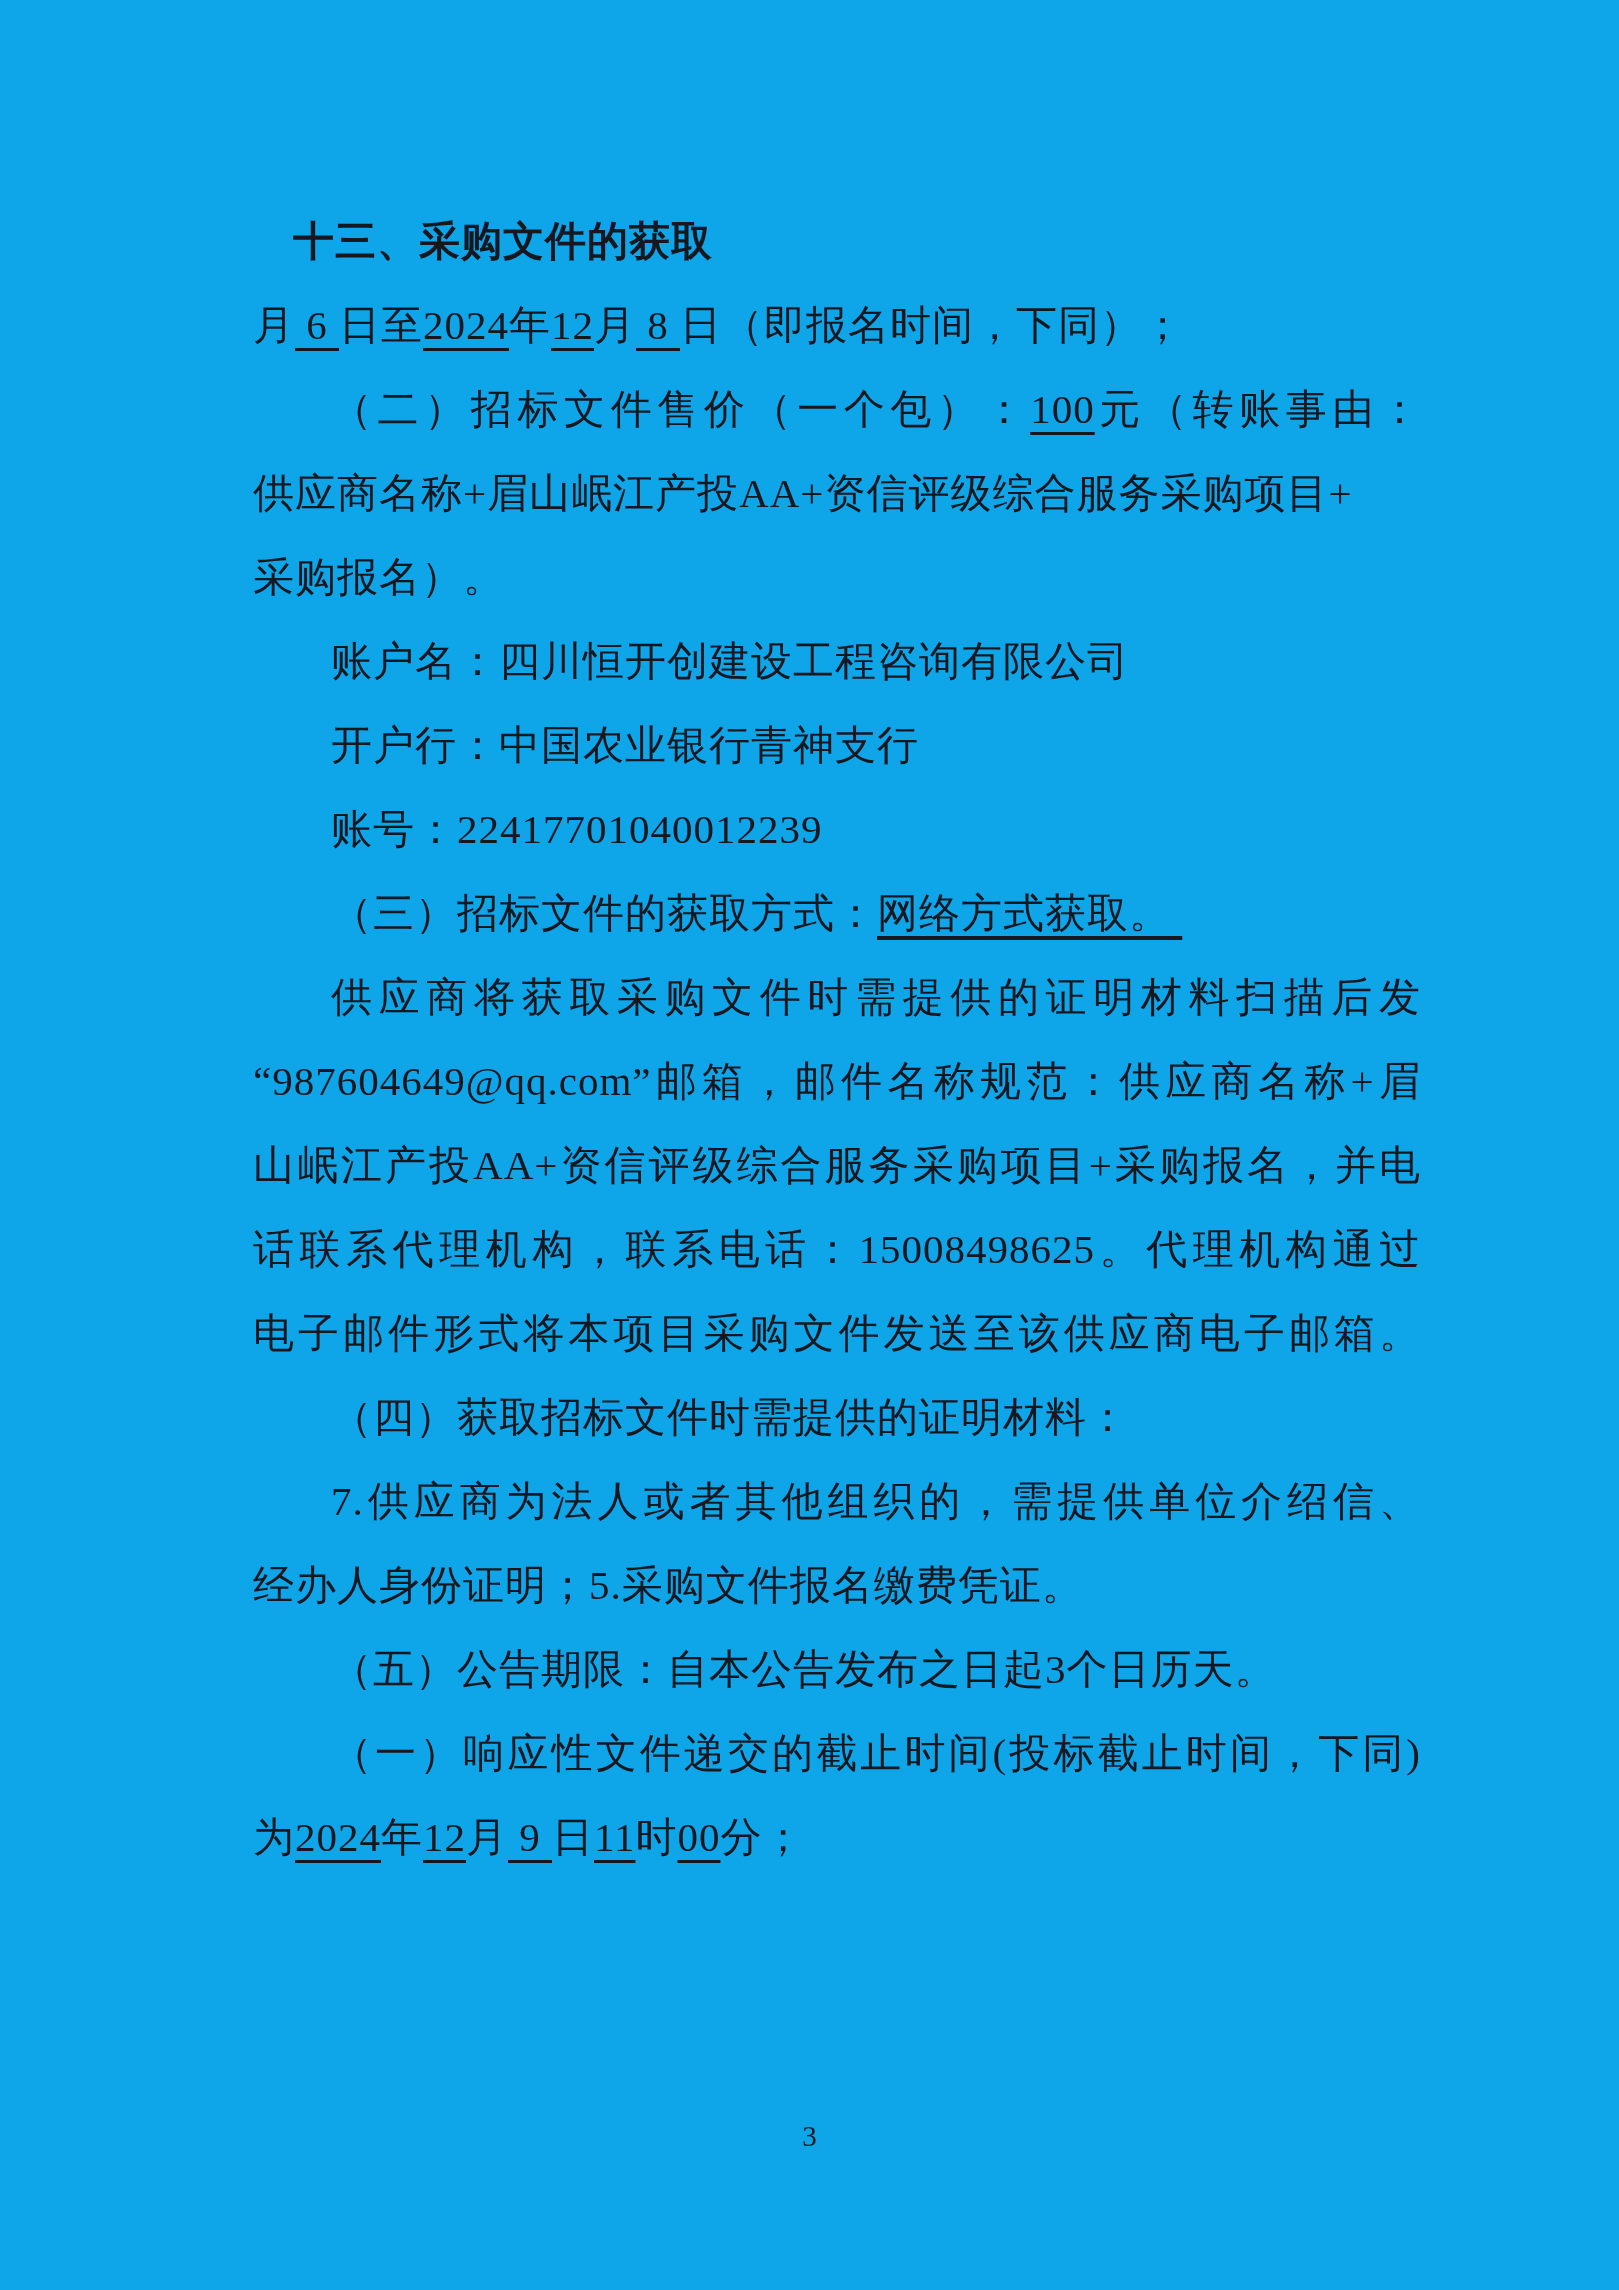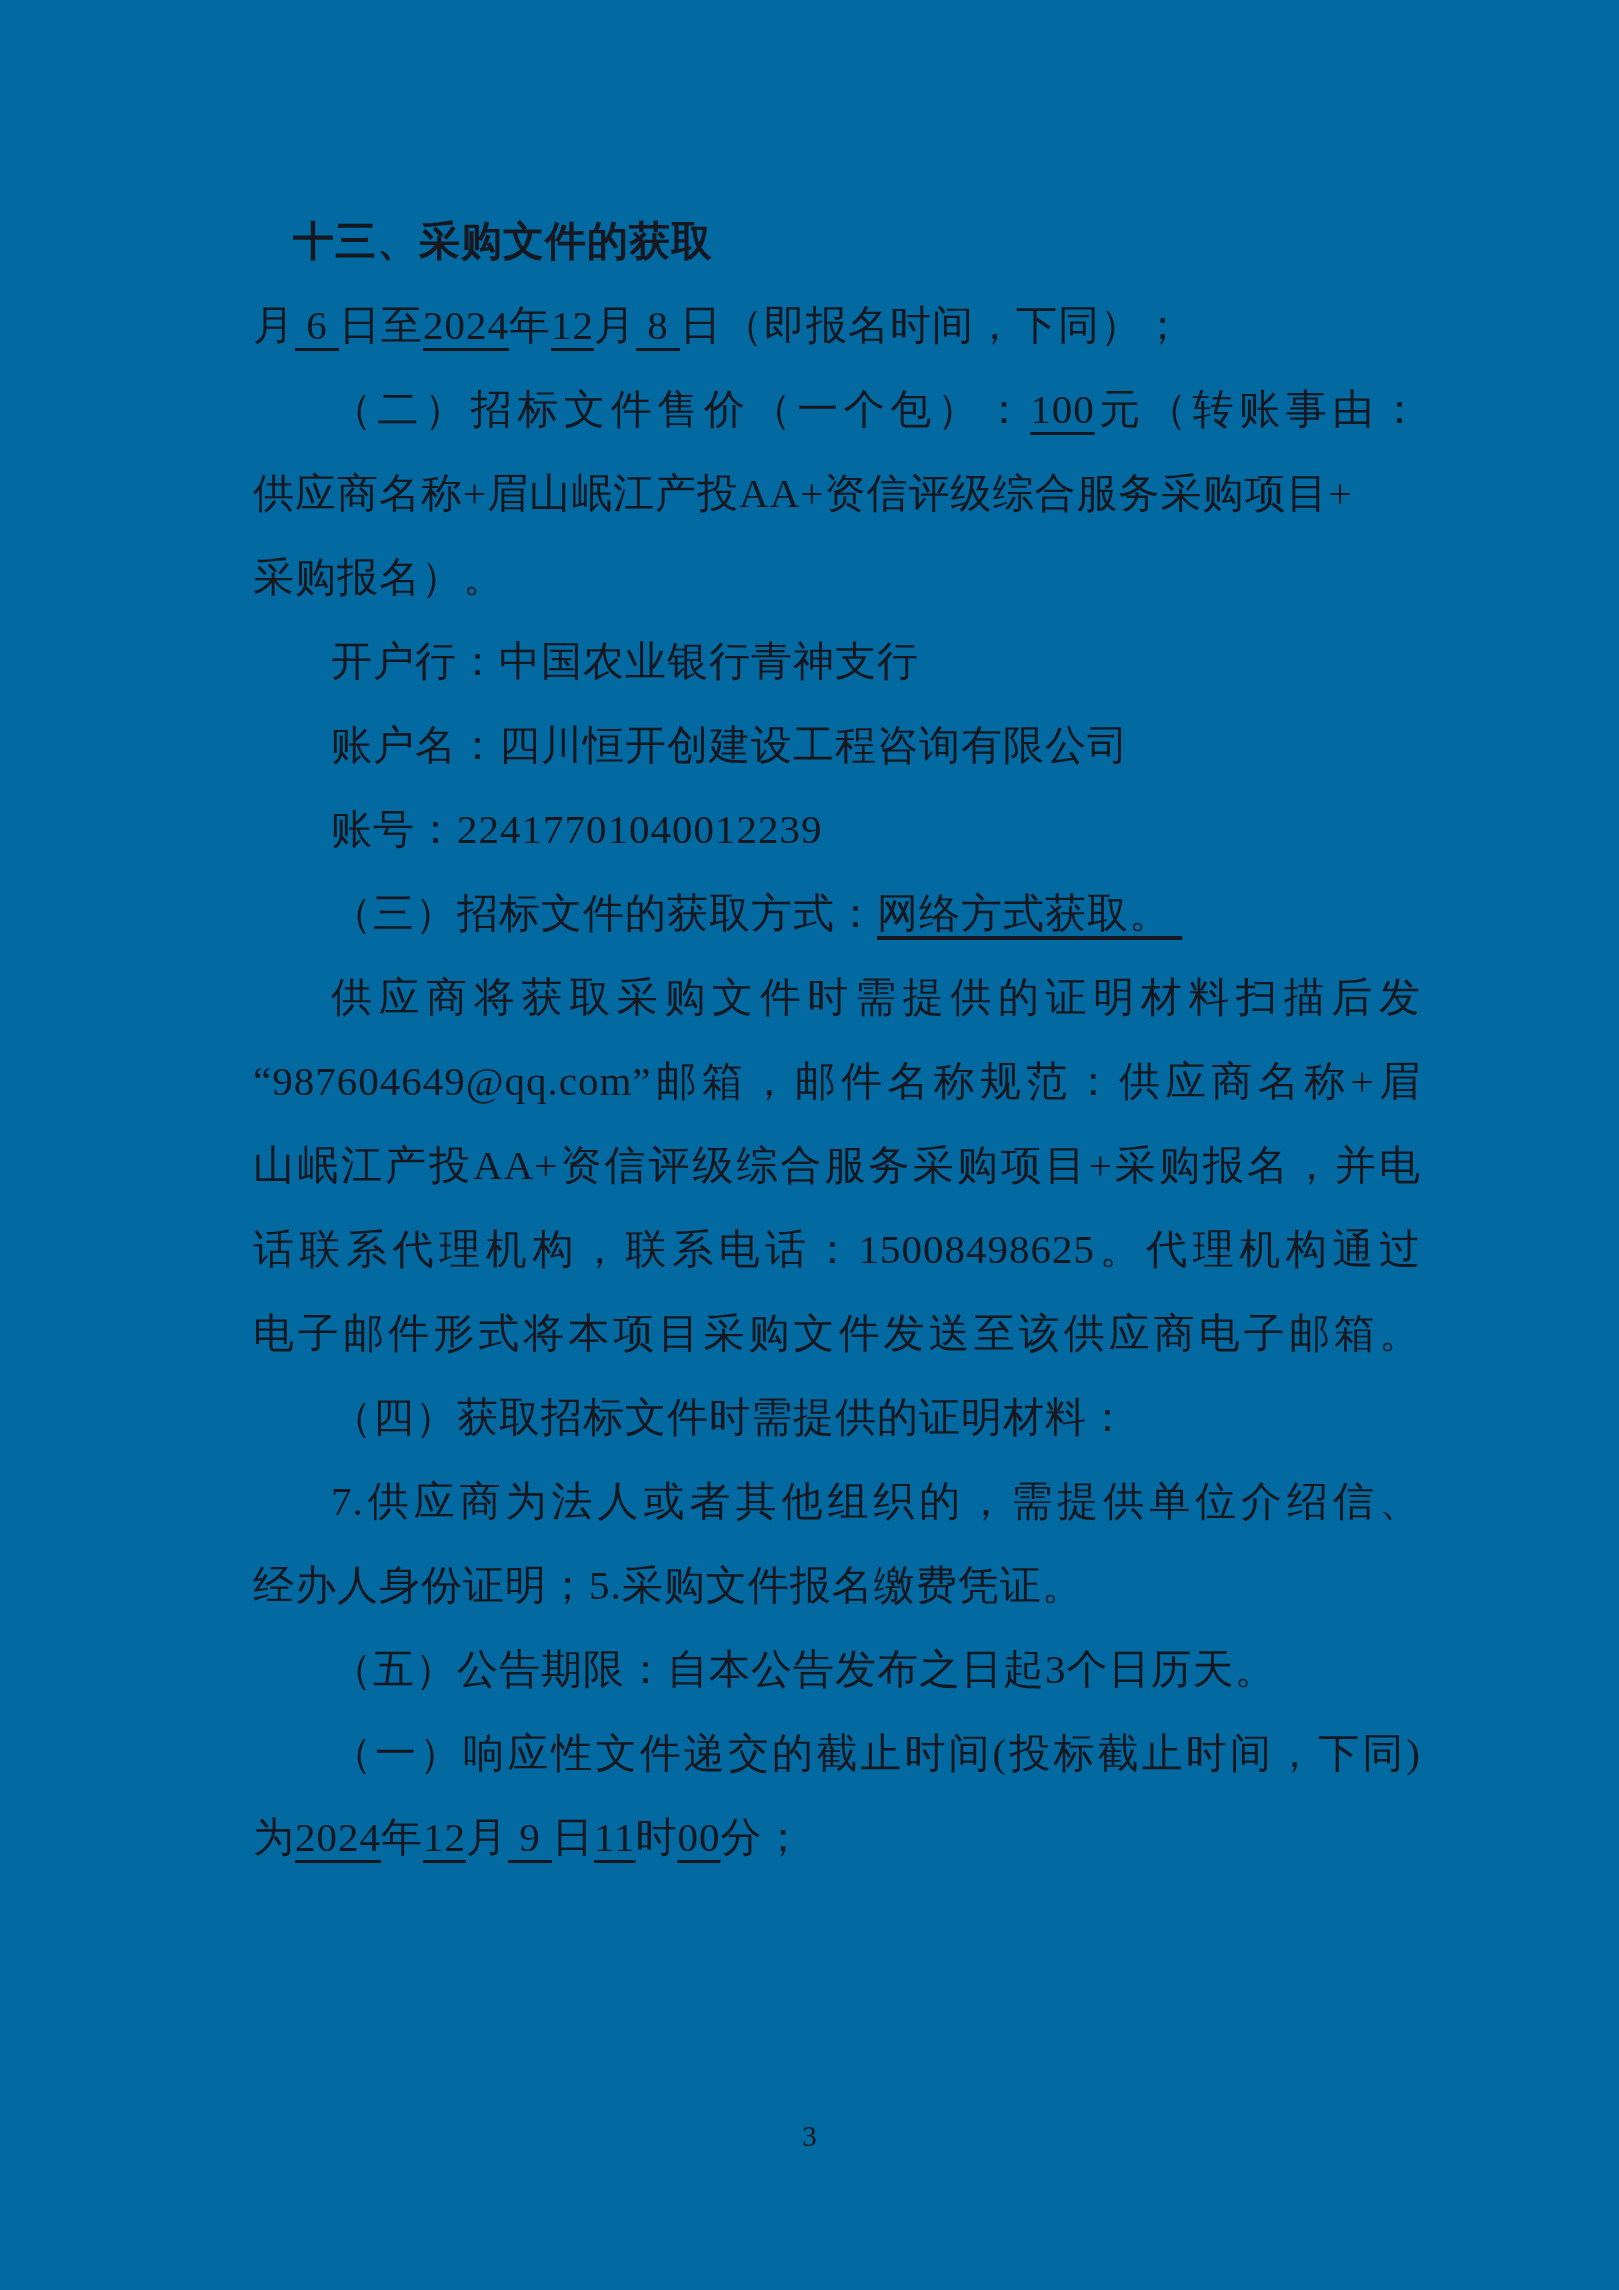--- a/index.html
+++ b/index.html
@@ -4,21 +4,21 @@
 <style>
   html, body {
     margin: 0;
     padding: 0;
     background: #ffffff;
   }
   .page {
     position: relative;
     width: 1619px;
     height: 2291px;
-    background: #0369a1;
+    background: #0ea5e9;
     overflow: hidden;
     font-family: "Liberation Serif", "DejaVu Serif", serif;
     color: #17171f;
   }
   .content {
     position: absolute;
     left: 253px;
     top: 199px;
     width: 1168px;
   }
@@ -62,22 +62,22 @@
 </head>
 <body>
 
 <div class="page">
   <div class="content" id="doc-lines">
       <div class="line h indent1"><span class="seg">十三、采购文件的获取</span></div>
       <div class="line"><span class="seg">月</span><span class="seg u"> 6 </span><span class="seg">日至</span><span class="seg u">2024</span><span class="seg">年</span><span class="seg u">12</span><span class="seg">月</span><span class="seg u"> 8 </span><span class="seg">日（即报名时间，下同）；</span></div>
       <div class="line j indent2"><span class="seg">（二）招标文件售价（一个包）：</span><span class="seg u">100</span><span class="seg">元（转账事由：</span></div>
       <div class="line"><span class="seg">供应商名称+眉山岷江产投AA+资信评级综合服务采购项目+</span></div>
       <div class="line"><span class="seg">采购报名）。</span></div>
+      <div class="line indent2"><span class="seg">账户名：四川恒开创建设工程咨询有限公司</span></div>
       <div class="line indent2"><span class="seg">开户行：中国农业银行青神支行</span></div>
-      <div class="line indent2"><span class="seg">账户名：四川恒开创建设工程咨询有限公司</span></div>
       <div class="line indent2"><span class="seg">账号：22417701040012239</span></div>
       <div class="line indent2"><span class="seg">（三）招标文件的获取方式：</span><span class="seg u thick">网络方式获取。 </span></div>
       <div class="line j indent2"><span class="seg">供应商将获取采购文件时需提供的证明材料扫描后发</span></div>
       <div class="line j"><span class="seg">“987604649@qq.com”邮箱，邮件名称规范：供应商名称+眉</span></div>
       <div class="line j"><span class="seg">山岷江产投AA+资信评级综合服务采购项目+采购报名，并电</span></div>
       <div class="line j"><span class="seg">话联系代理机构，联系电话：15008498625。代理机构通过</span></div>
       <div class="line j"><span class="seg">电子邮件形式将本项目采购文件发送至该供应商电子邮箱。</span></div>
       <div class="line indent2"><span class="seg">（四）获取招标文件时需提供的证明材料：</span></div>
       <div class="line j indent2"><span class="seg">7.供应商为法人或者其他组织的，需提供单位介绍信、</span></div>
       <div class="line"><span class="seg">经办人身份证明；5.采购文件报名缴费凭证。</span></div>

